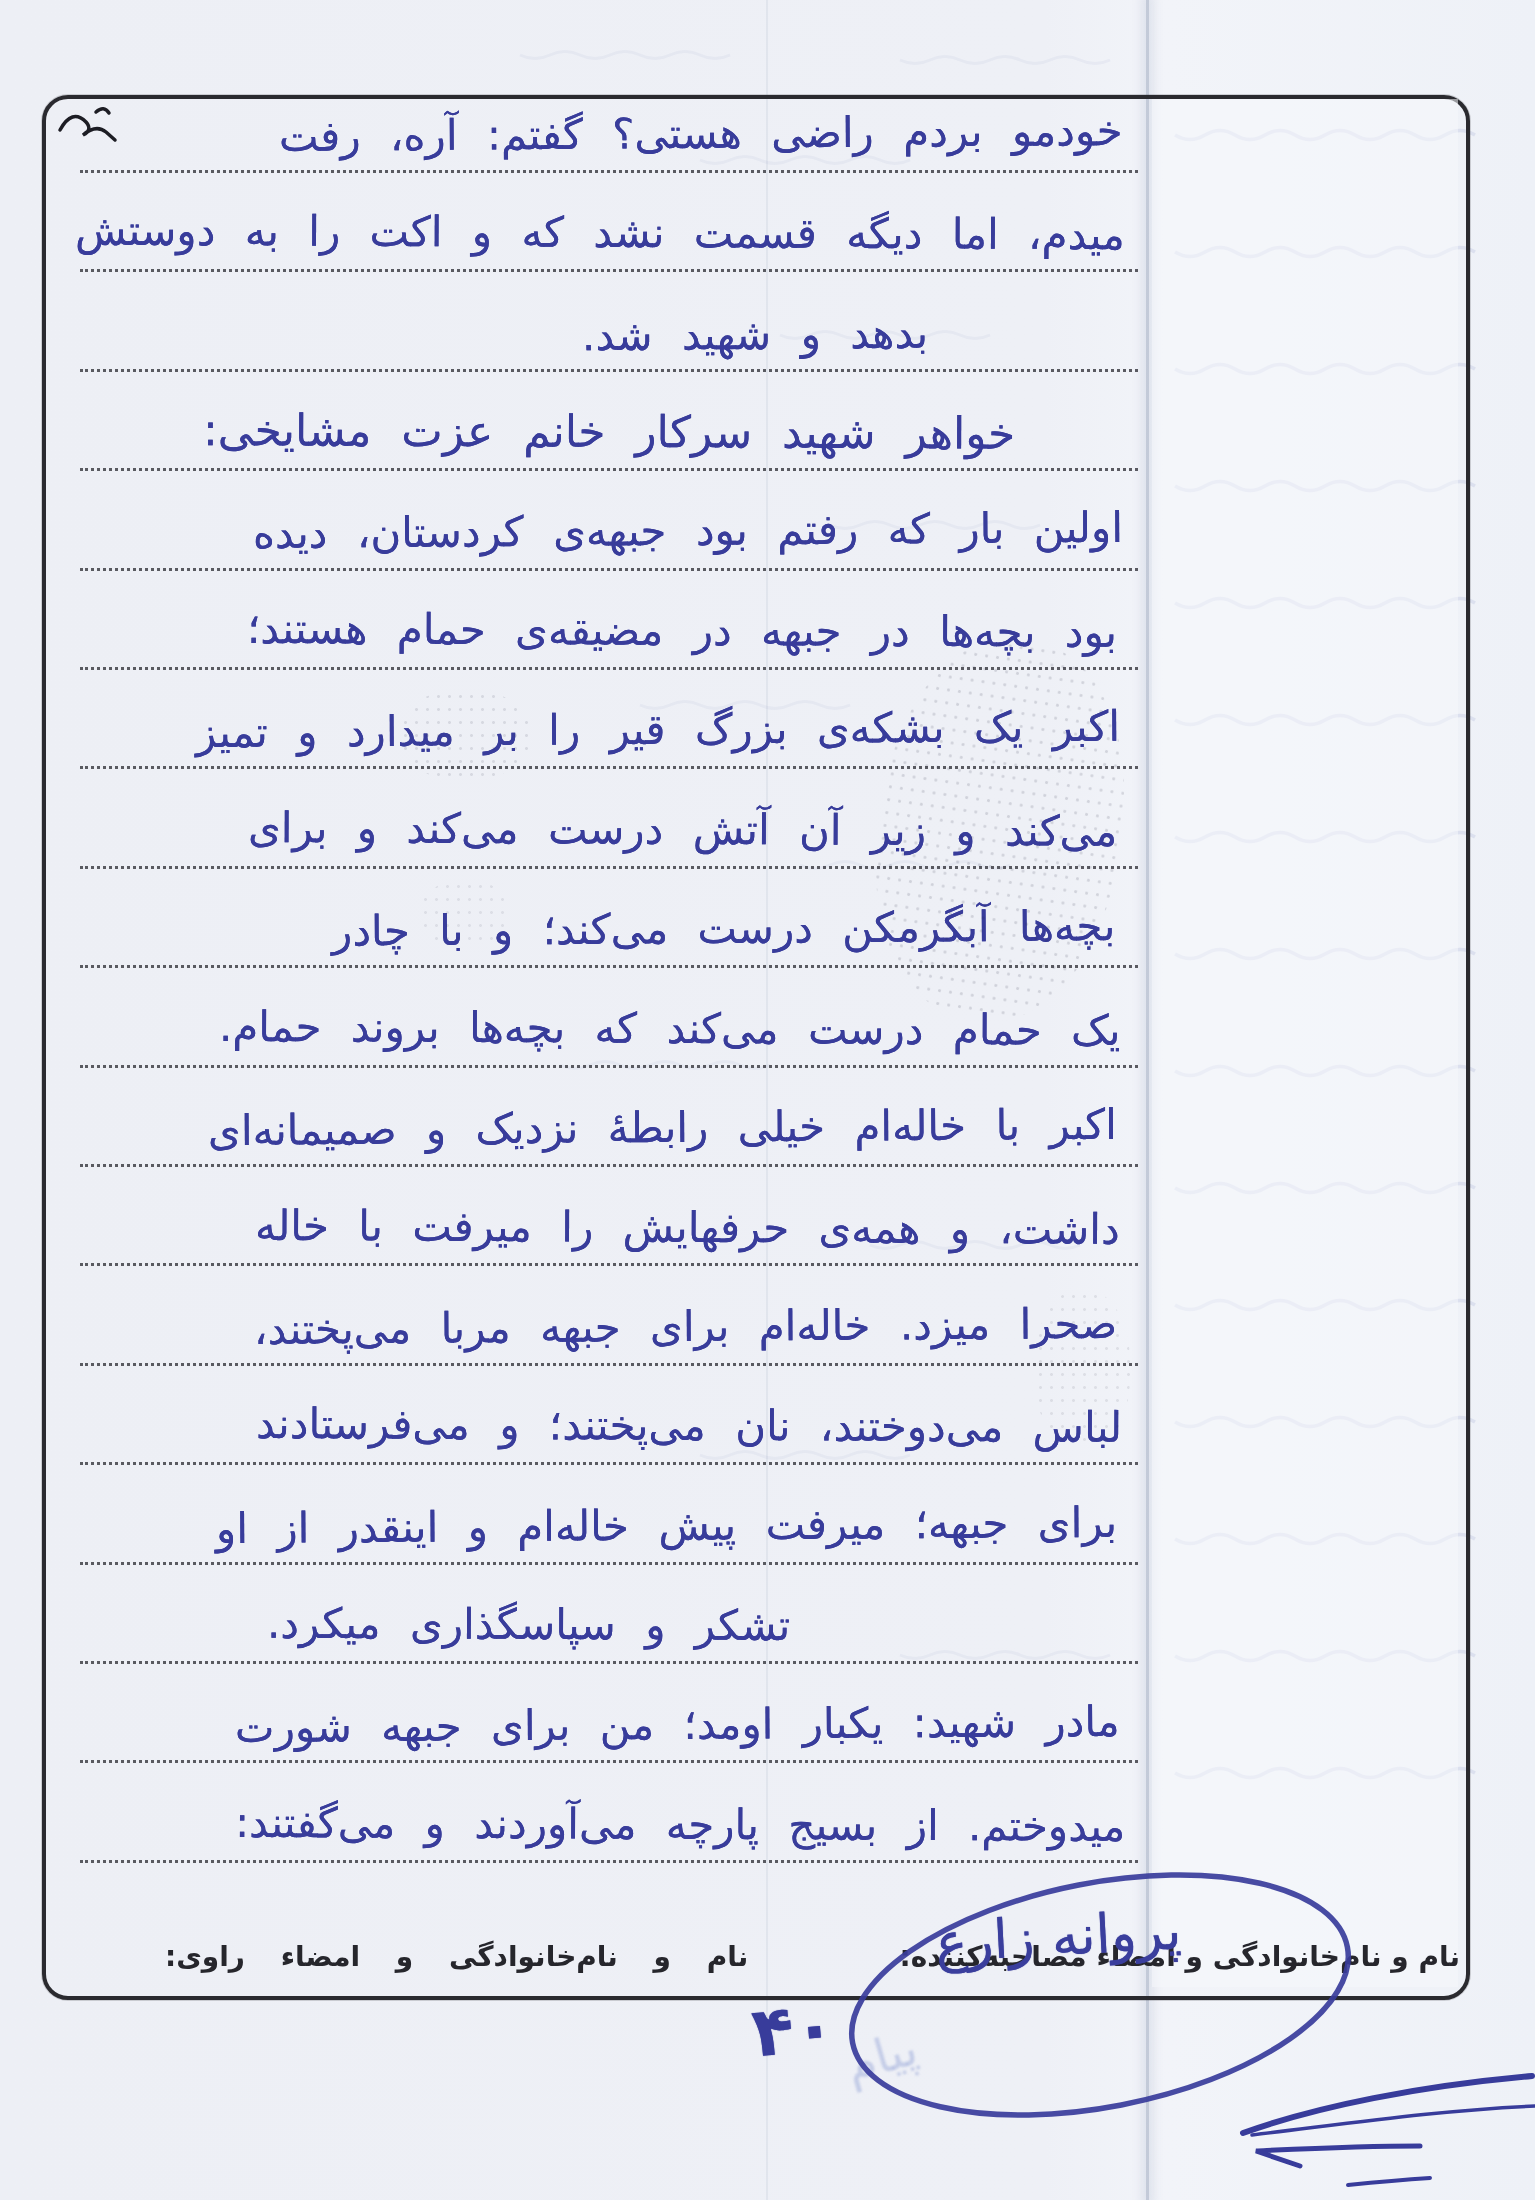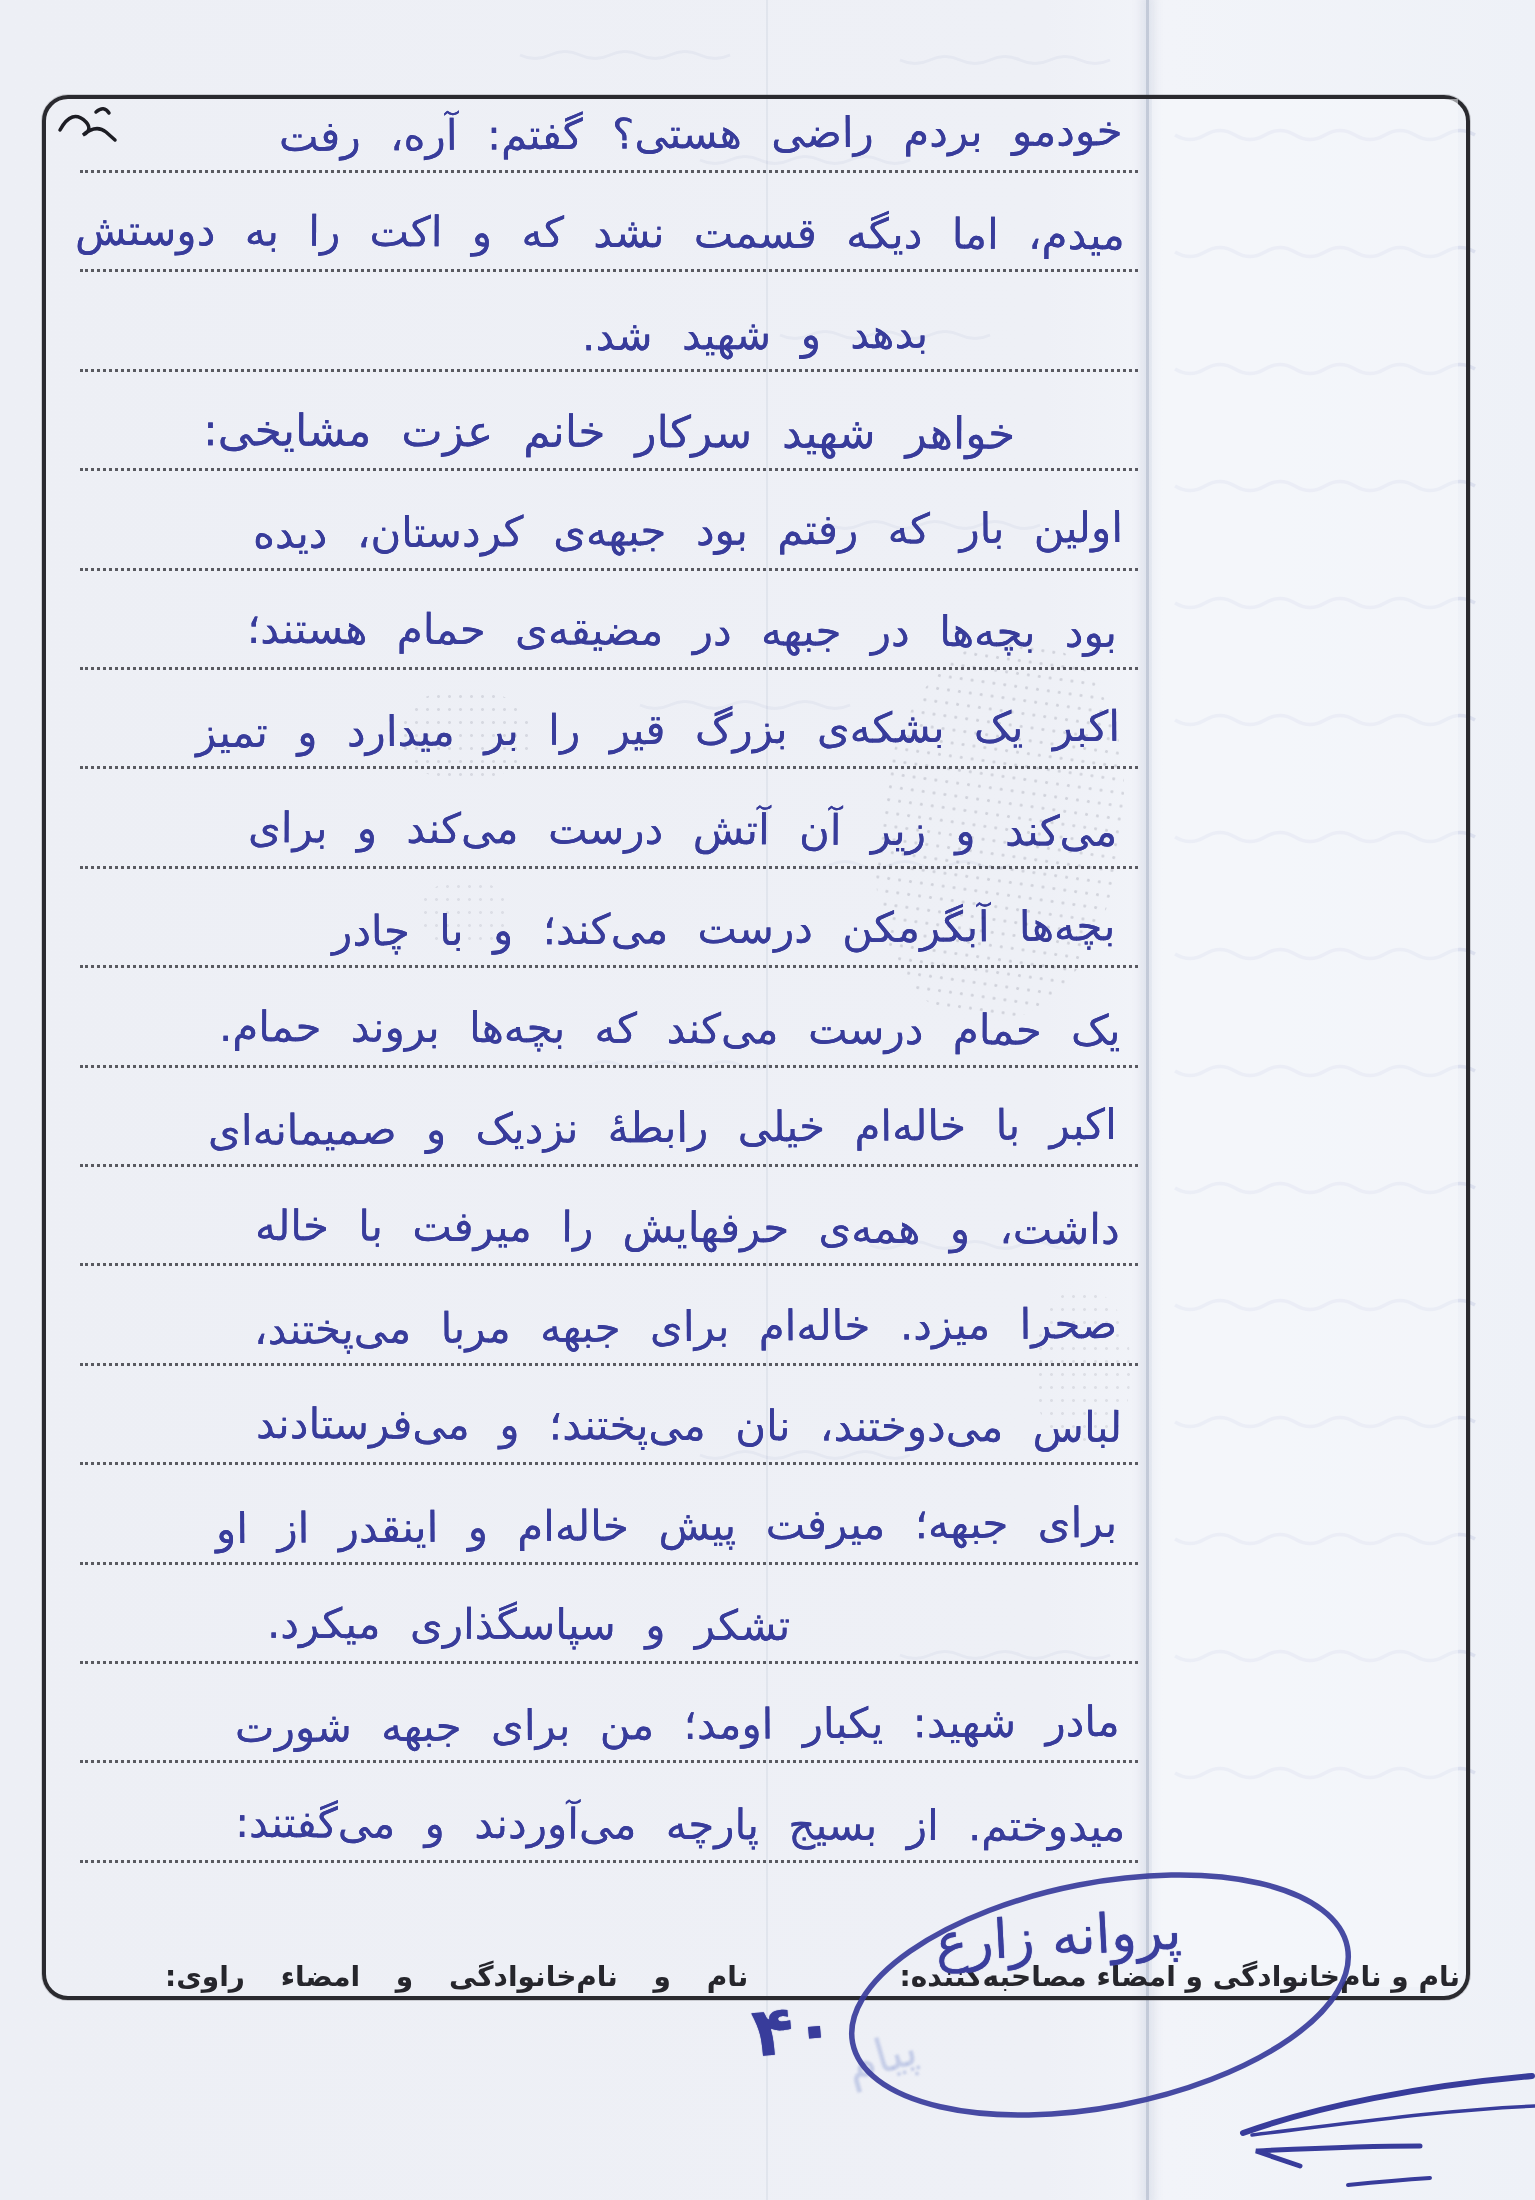--- a/index.html
+++ b/index.html
@@ -24,21 +24,21 @@
     word-spacing:16px;letter-spacing:.2px;
     text-shadow:0 0 .6px #383c9b;
     transform:rotate(-.4deg);
   }
   .hw.alt{transform:rotate(.25deg);}
   .footer-line{
     position:absolute;left:165px;top:1940px;width:1295px;
     display:flex;justify-content:space-between;align-items:baseline;
     font-size:28px;font-weight:bold;color:#26262c;
   }
-  .footer-line .narrator{word-spacing:26px;margin-top:20px;}
+  .footer-line .narrator{word-spacing:26px;}
   .sig-name{
     position:absolute;left:935px;top:1905px;direction:rtl;
     color:#3a3e9d;font-size:54px;white-space:nowrap;
     transform:rotate(-3deg);text-shadow:0 0 .8px #3a3e9d;
   }
   .page-num{
     position:absolute;left:752px;top:1990px;
     color:#383c9b;font-size:68px;font-weight:bold;
     transform:rotate(-5deg);text-shadow:0 0 1px #383c9b;
   }

